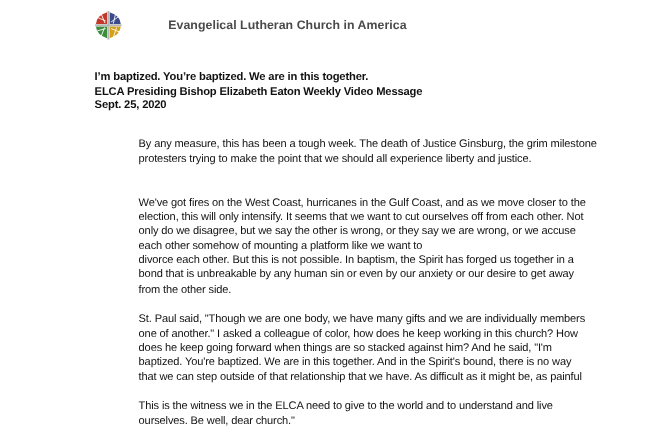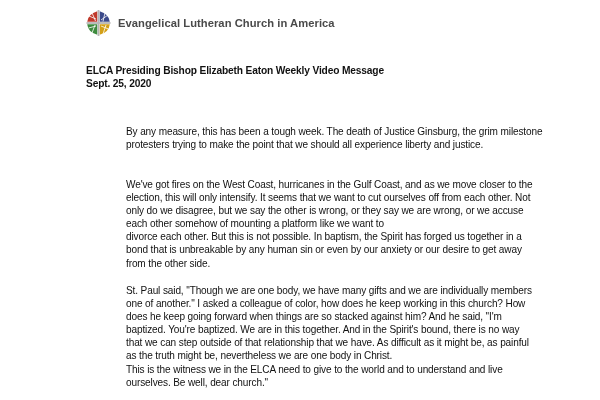--- a/index.html
+++ b/index.html
@@ -1,18 +1,18 @@
 <!DOCTYPE html>
 <html><head>
   <meta charset="utf-8">
   <style>
     html, body { margin: 0; padding: 0; background: #ffffff; }
     body { width: 600px; height: 400px; overflow: hidden; position: relative; font-family: "Liberation Sans", sans-serif; color: #111; }
     .page { position: absolute; left: 0; top: 0; width: 600px; height: 400px; background: #fff; }
-    .logo { position: absolute; left: 86px; top: 9px; display: flex; align-items: center; }
+    .logo { position: absolute; left: 86px; top: 9px; display: flex; align-items: center; gap: 35px; }
     .logo-mark { width: 25px; height: 28px; }
     .logo-text { margin-left: 7px; }
     .logo-name { font-size: 11.2px; font-weight: bold; color: #4a4a4a; letter-spacing: 0.05px; line-height: 13px; }
     .logo-tag { font-size: 8.4px; color: #6a6a6a; line-height: 11px; letter-spacing: -0.1px; }
     .header { position: absolute; left: 86px; top: 65px; font-size: 10.2px; font-weight: bold; line-height: 12.6px; color: #111; letter-spacing: -0.15px; }
     .body-text { position: absolute; left: 86px; width: 420px; font-size: 10.05px; line-height: 13.1px; color: #111; letter-spacing: -0.12px; }
     .body-text .ln { display: block; white-space: nowrap; padding-left: 40px; }
     #p1 { top: 125px; }
     #p2 { top: 178px; }
     #p3 { top: 284px; }
@@ -41,20 +41,21 @@
 
       <rect x="11.6" y="1" width="1.8" height="26" fill="#b5b5b5"></rect>
       <rect x="0.5" y="13.1" width="24" height="1.8" fill="#b5b5b5"></rect>
     </svg>
     <div class="logo-text">
       <div class="logo-name">Evangelical Lutheran Church in America</div>
     </div>
   </div>
 
   <div class="header">
+    <div>I’m baptized. You’re baptized. We are in this together.</div>
     <div>ELCA Presiding Bishop Elizabeth Eaton Weekly Video Message</div>
     <div>Sept. 25, 2020</div>
   </div>
 
   <div class="body-text" id="p1">
     <span class="ln">By any measure, this has been a tough week. The death of Justice Ginsburg, the grim milestone</span>
     <span class="ln">protesters trying to make the point that we should all experience liberty and justice.</span>
   </div>
 
   <div class="body-text" id="p2">
@@ -66,21 +67,20 @@
     <span class="ln">bond that is unbreakable by any human sin or even by our anxiety or our desire to get away</span>
     <span class="ln">from the other side.</span>
   </div>
 
   <div class="body-text" id="p3">
     <span class="ln">St. Paul said, "Though we are one body, we have many gifts and we are individually members</span>
     <span class="ln">one of another." I asked a colleague of color, how does he keep working in this church? How</span>
     <span class="ln">does he keep going forward when things are so stacked against him? And he said, "I'm</span>
     <span class="ln">baptized. You're baptized. We are in this together. And in the Spirit's bound, there is no way</span>
     <span class="ln">that we can step outside of that relationship that we have. As difficult as it might be, as painful</span>
-    <span class="ln">as the truth might be, nevertheless we are one body in Christ.</span>
   </div>
 
   <div class="body-text" id="p4">
     <span class="ln">This is the witness we in the ELCA need to give to the world and to understand and live</span>
     <span class="ln">ourselves. Be well, dear church."</span>
   </div>
 
 </div>
 
 </body></html>

